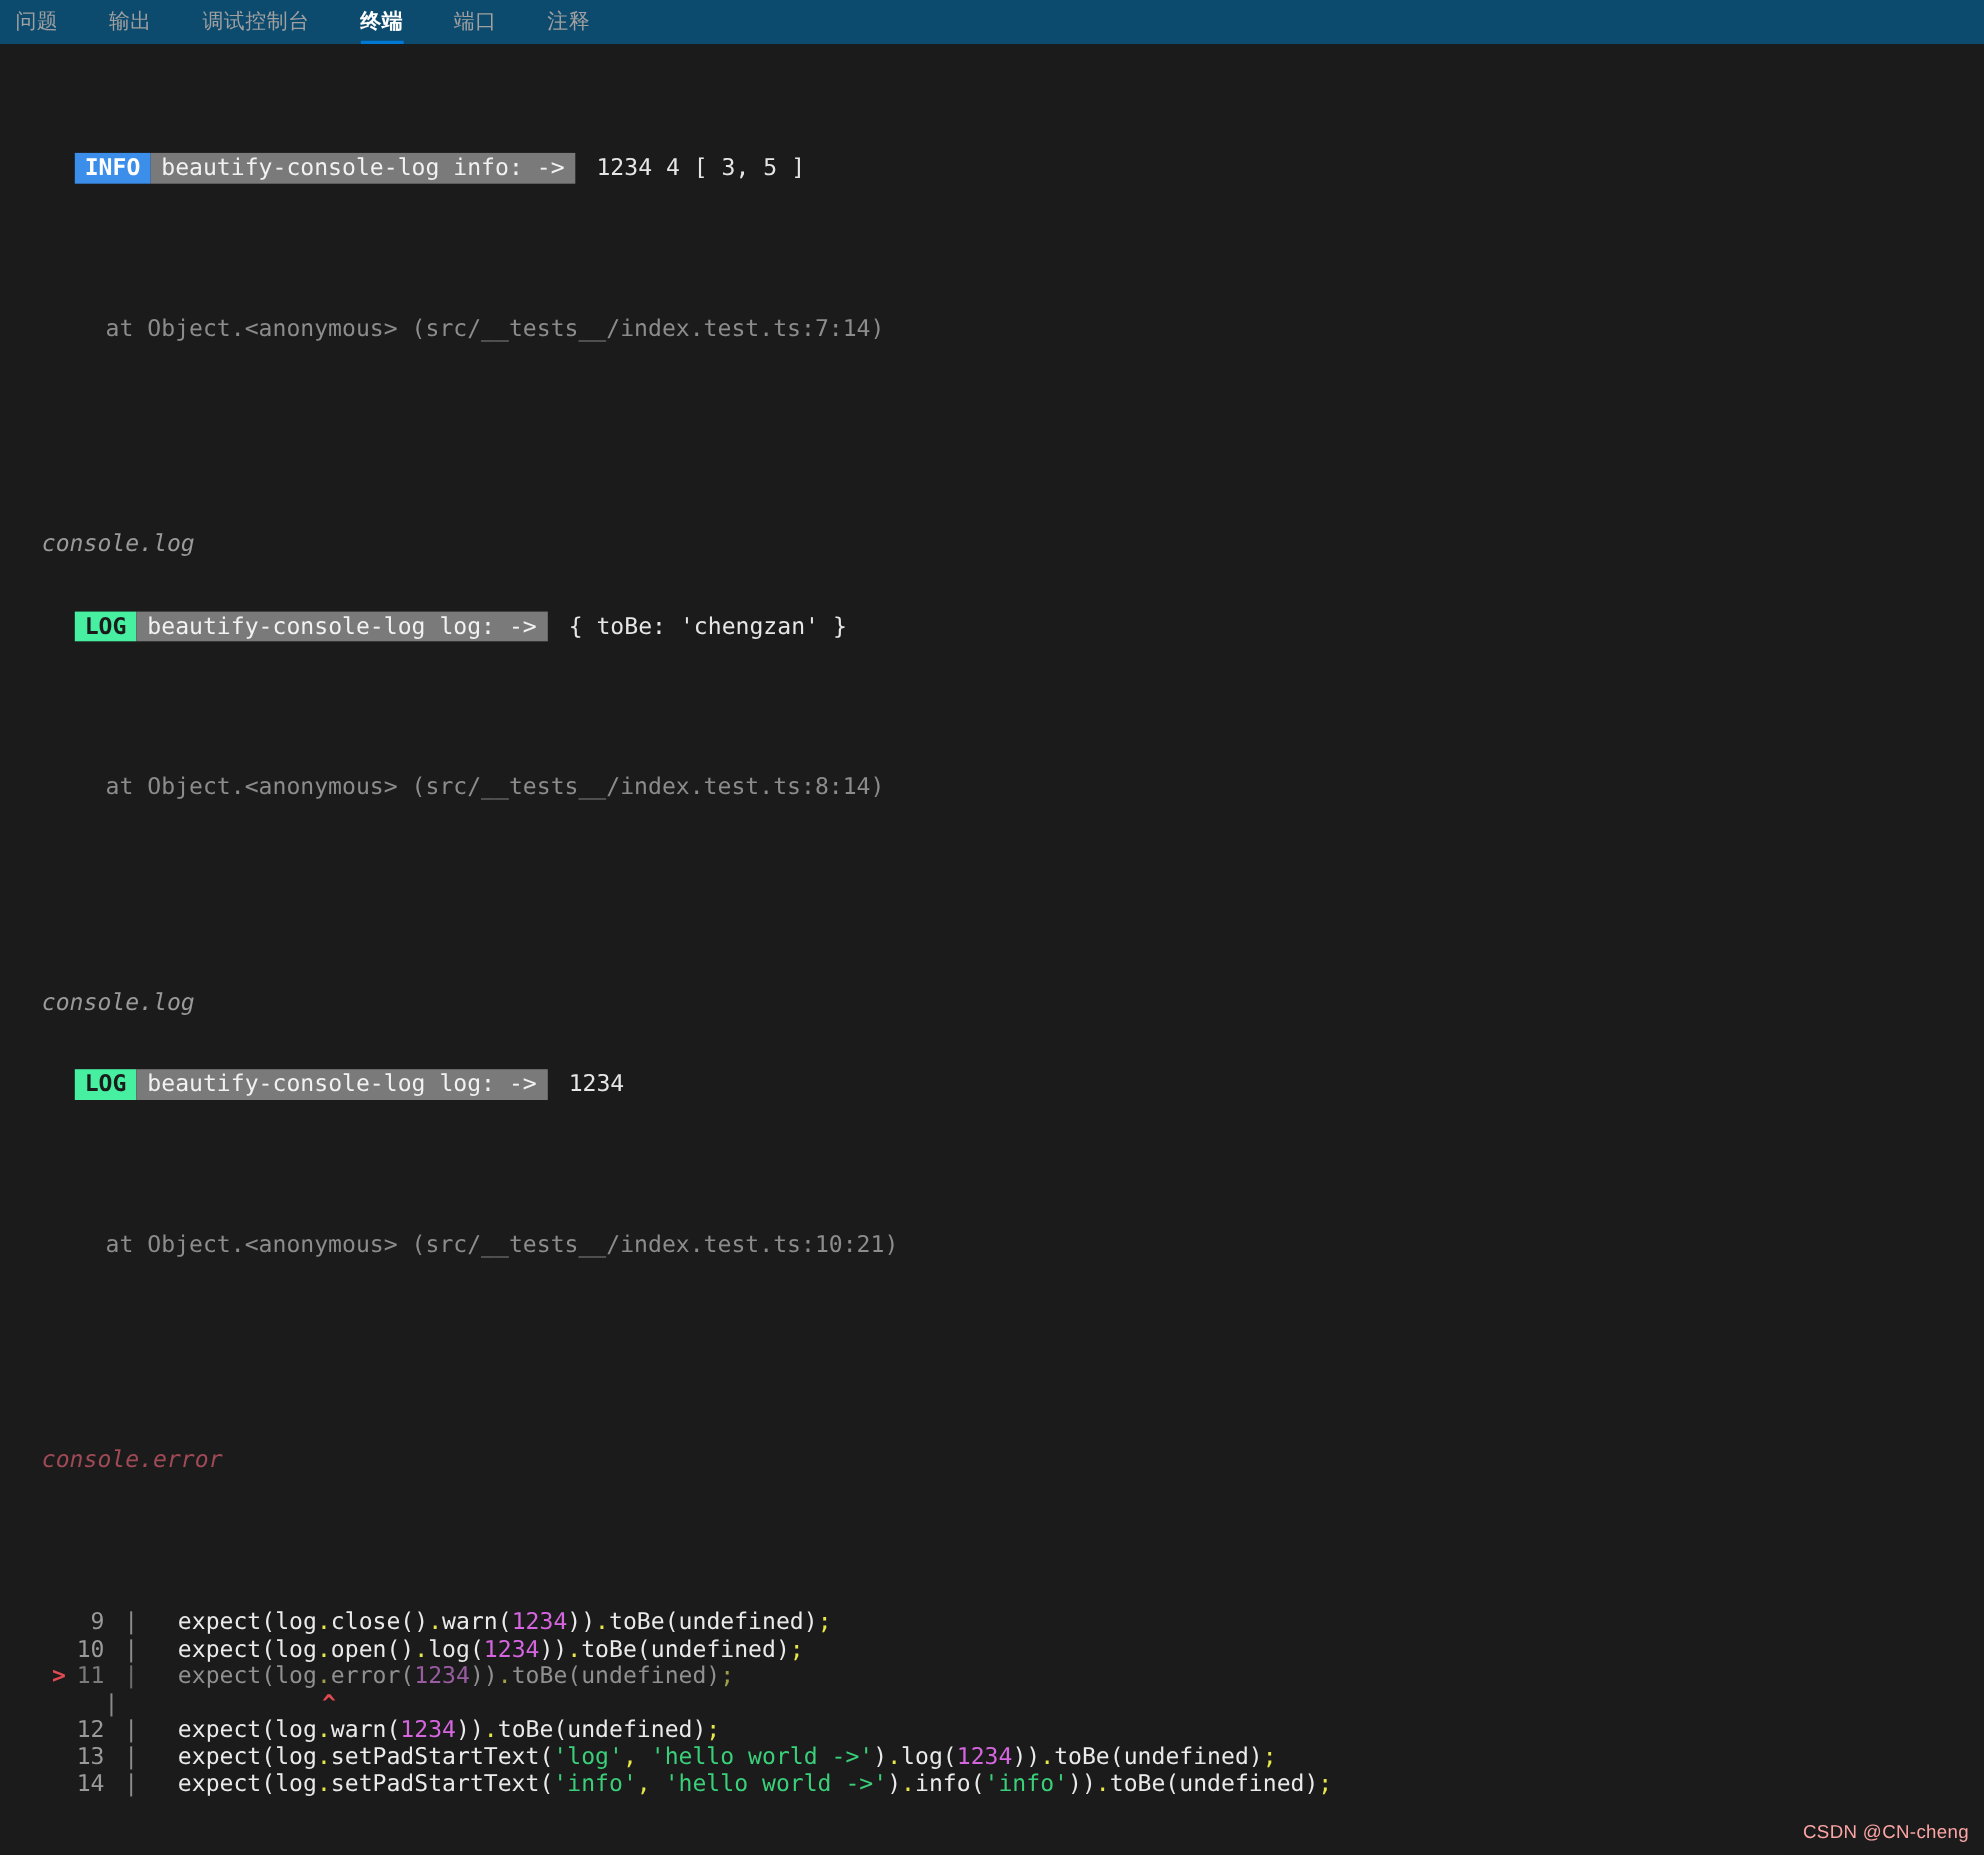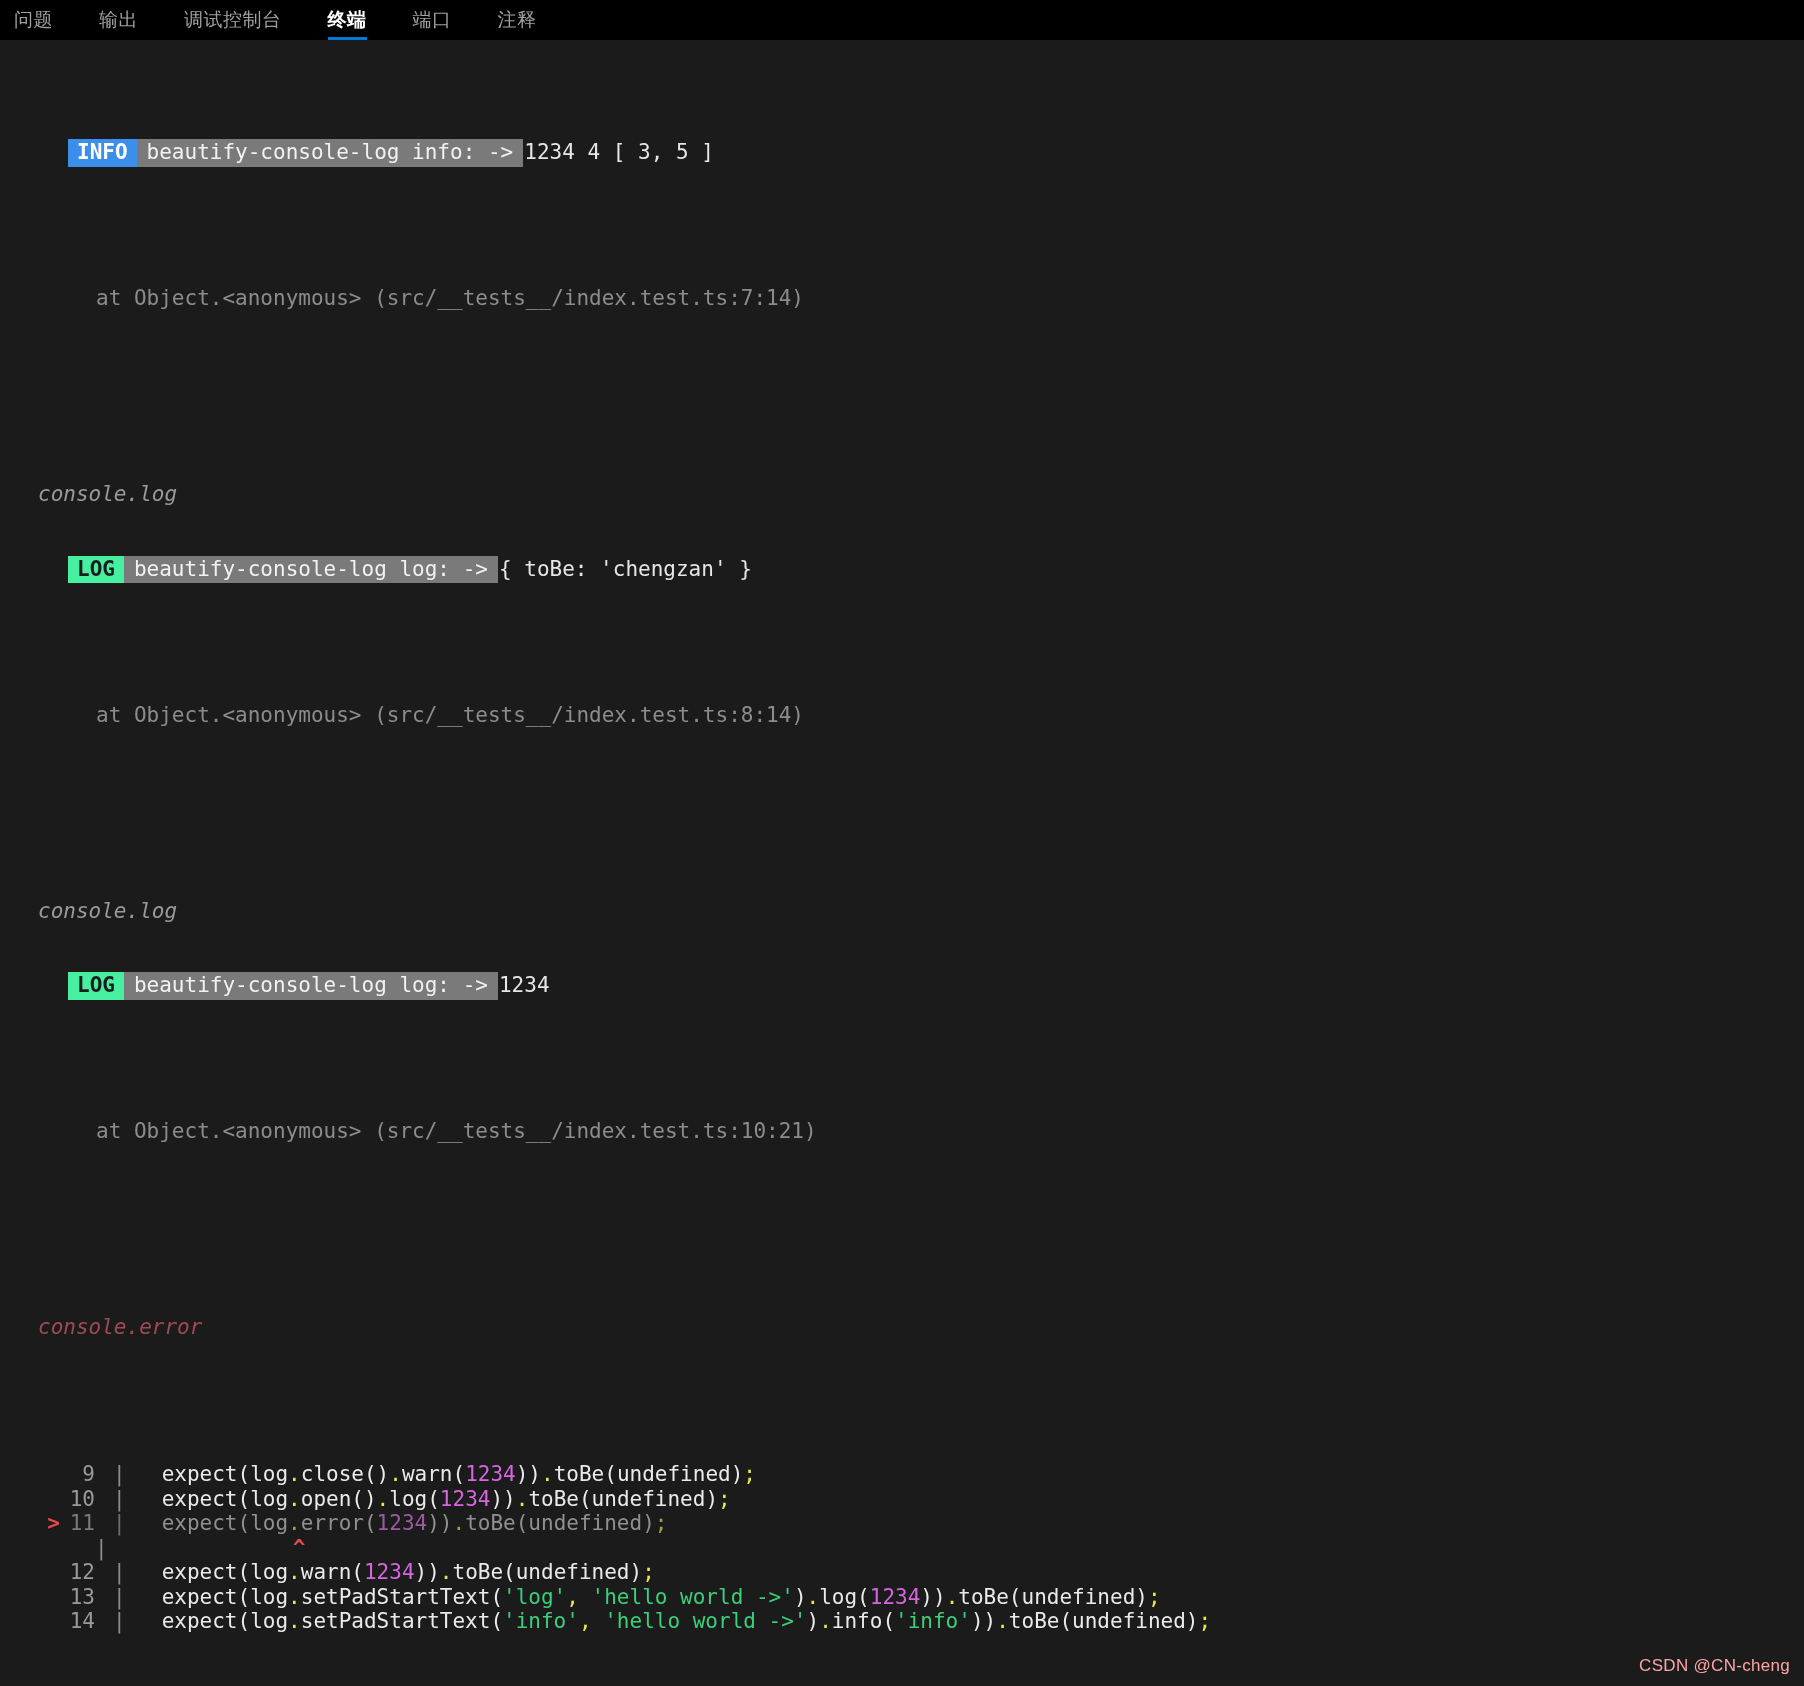--- a/index.html
+++ b/index.html
@@ -14,21 +14,21 @@
     height: 1686px;
     overflow: hidden;
     font-family: "DejaVu Sans Mono", "Liberation Mono", monospace;
     color: #cfcfcf;
     position: relative;
   }
 
   
   .tabbar {
     height: 41px;
-    background: #000000;
+    background: #0c4a6e;
     display: flex;
     align-items: flex-end;
     padding-left: 14px;
     box-sizing: border-box;
     font-family: "Liberation Sans", "DejaVu Sans", sans-serif;
     border-bottom: 1px solid #1b1b1b;
   }
   .tab {
     font-size: 19px;
     line-height: 19px;
@@ -76,21 +76,21 @@
   .badge-log   { background: #46f0a0; color: #1b1b1b; }
   .badge-error { background: #ff5a60; color: #1b1b1b; }
 
   .tagtext {
     display: inline-block;
     background: #7a7a7a;
     color: #f2f2f2;
     padding: 1px 10px 2px 10px;
     font-size: 21px;
   }
-  .payload { color: #e6e6e6; padding-left: 1px; }
+  .payload { color: #e6e6e6; padding-left: 19px; }
 
   
   .stack { color: #8c8c8c; }
 
   
   .ln      { color: #9a9a9a; }
   .ln-dim  { color: #7a7a7a; }
   .bar     { color: #8c8c8c; }
   .bar-dim { color: #6e6e6e; }
   .marker  { color: #e24a52; font-weight: bold; }

